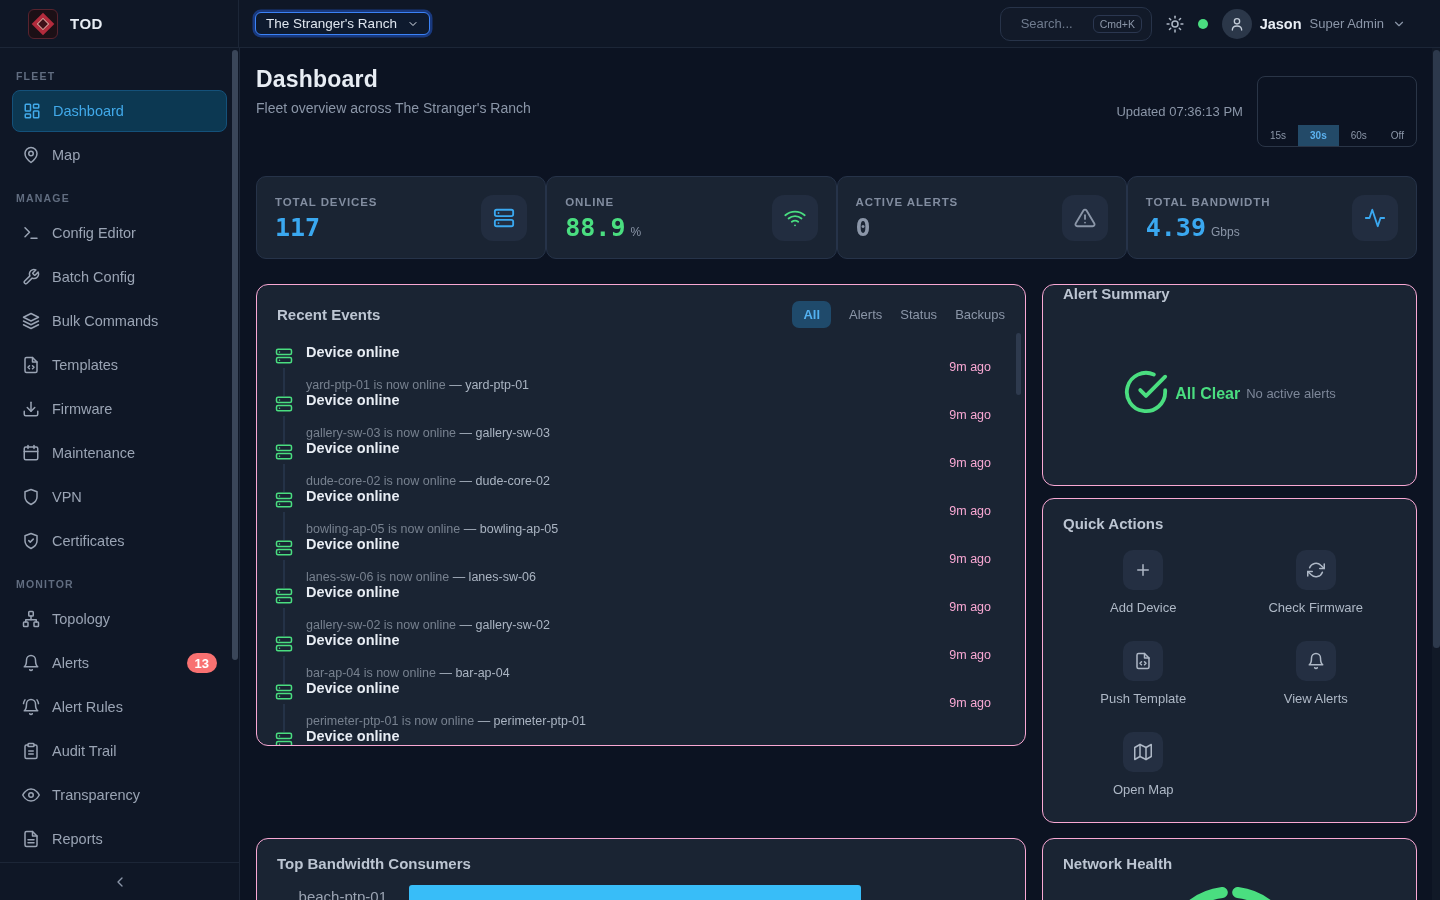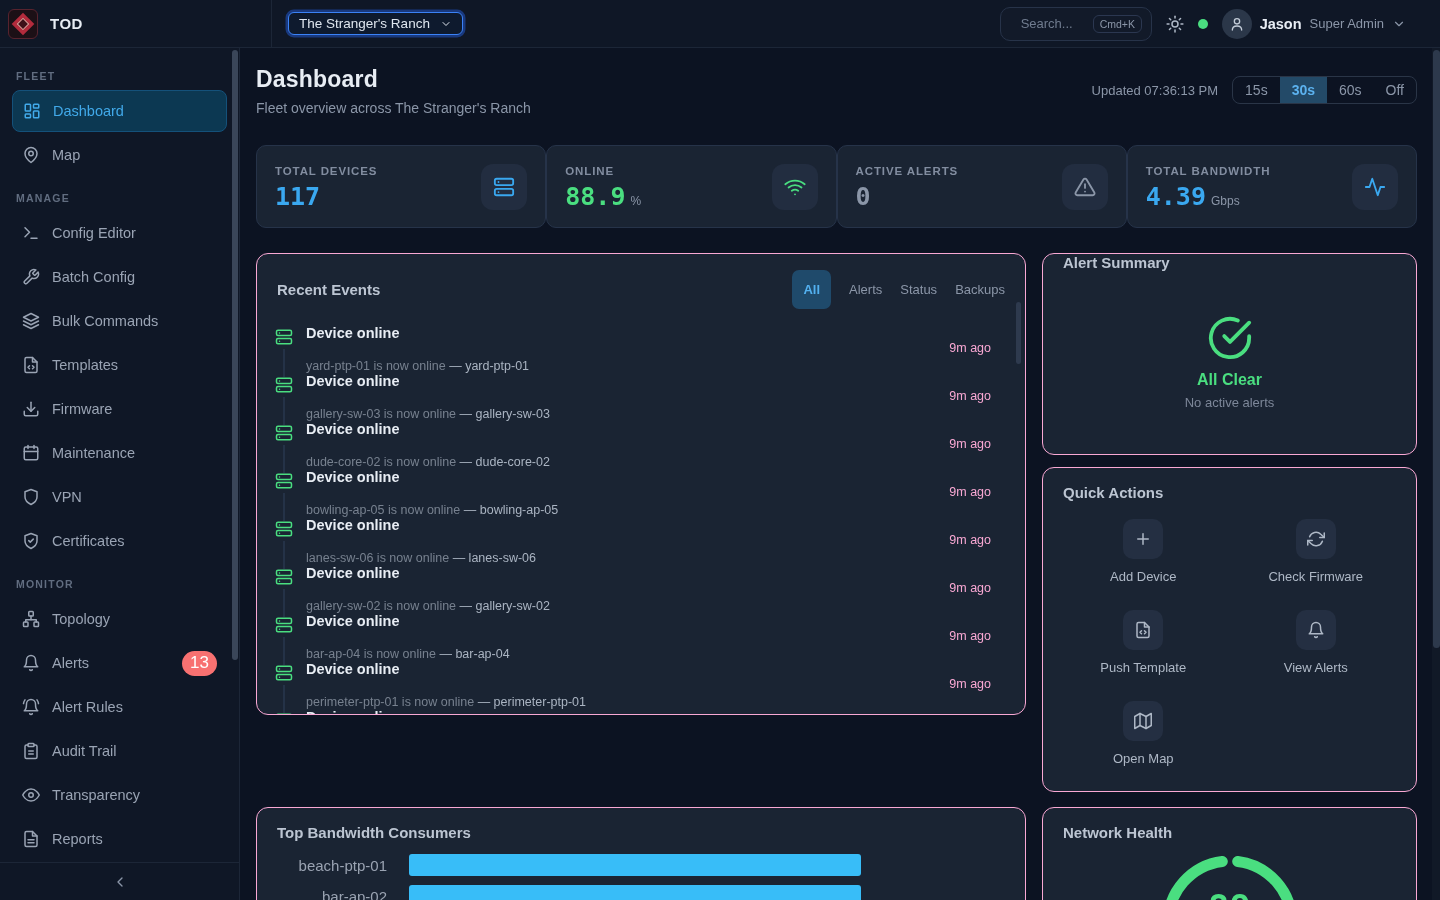--- a/index.html
+++ b/index.html
@@ -8,21 +8,21 @@
     background:#0c1322;
     font-family:"Liberation Sans", sans-serif;
     color:#e8edf4;
     font-size:14px;
   }
   svg { display:block; }
   .ic { width:18px; height:18px; stroke:currentColor; fill:none; stroke-width:2; stroke-linecap:round; stroke-linejoin:round; }
 
   
   .topbar { height:48px; background:#0f1726; border-bottom:1px solid #1c2637; display:flex; align-items:center; }
-  .topbar-left { width:272px; height:100%; display:flex; align-items:center; gap:12px; padding-left:8px; border-right:1px solid #1c2637; flex:none; }
+  .topbar-left { width:239px; height:100%; display:flex; align-items:center; gap:12px; padding-left:28px; border-right:1px solid #1c2637; flex:none; }
   .logo { width:30px; height:30px; border-radius:6px; background:#1c1016; border:1px solid #57232e; position:relative; overflow:hidden; flex:none; }
   .logo::before { content:""; position:absolute; left:50%; top:50%; width:16px; height:16px; transform:translate(-50%,-50%) rotate(45deg); background:#b32b3c; }
   .logo::after { content:""; position:absolute; left:50%; top:50%; width:7px; height:7px; transform:translate(-50%,-50%) rotate(45deg); background:#3d1119; border:1px solid #e8a7a0; }
   .logo-text { font-weight:bold; font-size:15px; letter-spacing:.5px; }
   .topbar-main { flex:1; display:flex; align-items:center; height:100%; padding:0 16px; }
   .fleet-select { display:flex; align-items:center; gap:10px; background:#0e1a2e; color:#dfe6ef; font-size:13.5px;
     padding:3px 10px; border-radius:6px; border:1.5px solid #3b82f6; box-shadow:0 0 0 2.5px rgba(37,99,235,.45); }
   .fleet-select .chev { width:12px; height:12px; }
   .topbar-right { margin-left:auto; display:flex; align-items:center; gap:14px; }
   .searchbox { display:flex; align-items:center; gap:8px; border:1px solid #273349; border-radius:10px; padding:7px 12px; width:152px; background:rgba(255,255,255,.015); }
@@ -40,72 +40,72 @@
 
   
   .shell { display:flex; height:852px; }
 
   
   .sidebar { width:240px; flex:none; background:#0f1726; border-right:1px solid #1c2637; display:flex; flex-direction:column; position:relative; }
   .nav { flex:1; overflow:hidden; padding:6px 12px 0 12px; position:relative; }
   .nav-section-label { font-size:10.5px; letter-spacing:1.2px; color:#616d80; font-weight:bold; margin:16px 4px 8px 4px; }
   .nav-item { display:flex; align-items:center; gap:12px; height:42px; padding:0 10px; border-radius:8px; color:#9aa4b4; font-size:14.5px; cursor:pointer; margin-bottom:2px; }
   .nav-item.active { background:#0c3852; color:#41a9e9; border:1px solid #14517a; }
-  .nav-item .badge { margin-left:auto; background:#f87171; color:#fff; font-size:17px; font-weight:normal; border-radius:999px; padding:2.5px 8px; }
+  .nav-item .badge { margin-left:auto; background:#f87171; color:#fff; font-size:13px; font-weight:bold; border-radius:999px; padding:2.5px 8px; }
   .sb-scroll { position:absolute; right:1px; top:2px; width:6px; height:610px; border-radius:3px; background:#3a4659; }
   .collapse-bar { height:38px; border-top:1px solid #1c2637; display:flex; align-items:center; justify-content:center; color:#8b96a8; cursor:pointer; }
 
   
   .main { flex:1; position:relative; padding:18px 23px 0 16px; overflow:hidden; }
   .page-scroll-track { position:absolute; right:0; top:0; width:8px; height:852px; background:#111927; }
   .page-scroll-thumb { position:absolute; right:0.5px; top:2px; width:7px; height:598px; border-radius:4px; background:#33405466; background:#334054; opacity:.85; }
 
   .head-row { display:flex; align-items:flex-start; margin-bottom:29px; }
   .page-title { font-size:23px; font-weight:bold; letter-spacing:.2px; }
   .page-subtitle { margin-top:7px; font-size:14px; color:#8b96a8; }
   .head-right { margin-left:auto; display:flex; align-items:center; gap:14px; margin-top:10px; }
   .updated { font-size:13px; color:#8b96a8; }
   .intervals { display:flex; border:1px solid #2a3547; border-radius:8px; overflow:hidden; }
-  .interval { font-size:14px; color:#8b96a8; padding:5px 12px; cursor:pointer; }
+  .interval { font-size:10px; color:#8b96a8; padding:5px 12px; cursor:pointer;margin-top:48px; }
   .interval.active { background:#234a68; color:#5cb2ef; font-weight:bold; }
 
   
   .stats-row { display:flex; margin-bottom:25px; }
   .stat-card { flex:1; height:83px; background:#1a2433; border:1px solid #263349; border-radius:10px; padding:14px 18px; display:flex; align-items:center; }
   .stat-label { font-size:11.5px; letter-spacing:.9px; color:#828da0; font-weight:bold; margin-bottom:7px; }
   .stat-value { font-family:"DejaVu Sans Mono", monospace; font-size:25px; font-weight:bold; line-height:1; }
   .stat-unit { font-size:12px; color:#8b96a8; font-family:"Liberation Sans",sans-serif; font-weight:normal; margin-left:5px; }
   .stat-chip { margin-left:auto; width:46px; height:46px; border-radius:12px; background:#222d40; display:flex; align-items:center; justify-content:center; }
   .stat-chip .ic { width:22px; height:22px; }
 
   .grid { display:grid; grid-template-columns:1fr 375px; gap:15px 16px; }
   .panel { background:#1a2433; border:1px solid #f9a8d4; border-radius:12px; }
   .panel-title { font-size:15px; color:#bcc5d2; font-weight:600; }
 
   
   .events-panel { height:462px; overflow:hidden; position:relative; }
   .events-head { display:flex; align-items:center; padding:16px 20px 10px 20px; }
   .event-tabs { margin-left:auto; display:flex; align-items:center; gap:18px; }
   .etab { font-size:13px; color:#8b96a8; cursor:pointer; }
-  .etab.active { background:#1f4a6b; color:#53b1f0; padding:12px 11px; border-radius:7px; font-weight:600; }
+  .etab.active { background:#1f4a6b; color:#53b1f0; padding:6px 11px; border-radius:7px; font-weight:600; }
   .event-row { display:flex; gap:13px; padding:6px 20px 0 18px; height:48px; position:relative; }
   .evt-icon-cell { width:18px; flex:none; position:relative; padding-top:3px; color:#4ade80; }
   .event-row:not(:last-child) .evt-icon-cell::after { content:""; position:absolute; left:8px; top:24px; height:28px; width:2px; background:#243247; }
   .evt-body { flex:1; min-width:0; }
   .evt-top { display:flex; align-items:baseline;flex-direction:column; }
   .evt-title { font-size:14.5px; font-weight:600; color:#e8edf4; }
   .evt-time { margin-left:auto; font-size:12.5px; color:#f9a8d4; padding-right:14px; }
   .evt-sub { margin-top:4px; font-size:12.5px; color:#77818f; }
   .evt-sub .ref { color:#aab4c2; }
   .events-scroll-thumb { position:absolute; right:4px; top:48px; width:5px; height:62px; border-radius:3px; background:#2e3a4e; }
 
   
   .right-col { display:flex; flex-direction:column; gap:12px; }
   .alert-summary { height:202px; padding:0 20px; display:flex; flex-direction:column; }
-  .as-center { flex:1; display:flex; flex-direction:column; align-items:center; justify-content:center; gap:6px; }
+  .as-center { flex:1; display:flex; flex-direction:row; align-items:center; justify-content:center; gap:6px; }
   .as-check { color:#4ade80; margin-bottom:4px; }
   .as-status { color:#4ade80; font-size:16px; font-weight:600; }
   .as-note { color:#7d8799; font-size:13px; }
 
   .quick-actions { height:325px; padding:16px 20px; }
   .qa-grid { margin-top:18px; display:grid; grid-template-columns:1fr 1fr; gap:26px 12px; }
   .qa-item { display:flex; flex-direction:column; align-items:center; gap:10px; cursor:pointer; }
   .qa-chip { width:40px; height:40px; border-radius:10px; background:#242f42; color:#aeb8c6; display:flex; align-items:center; justify-content:center; }
   .qa-label { font-size:13px; color:#aeb8c6; }
 

